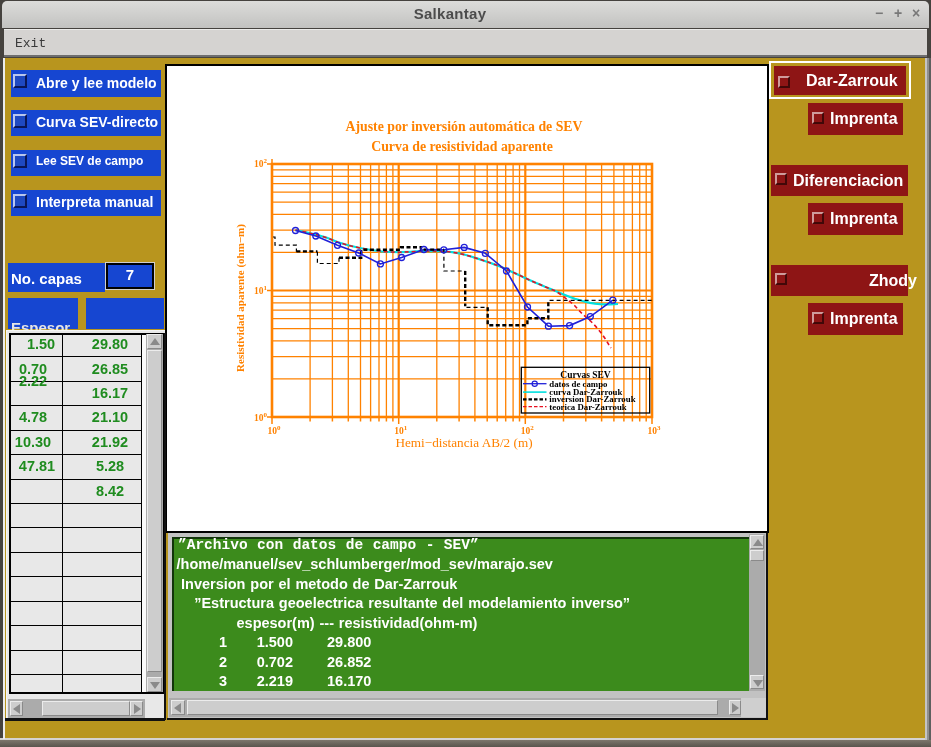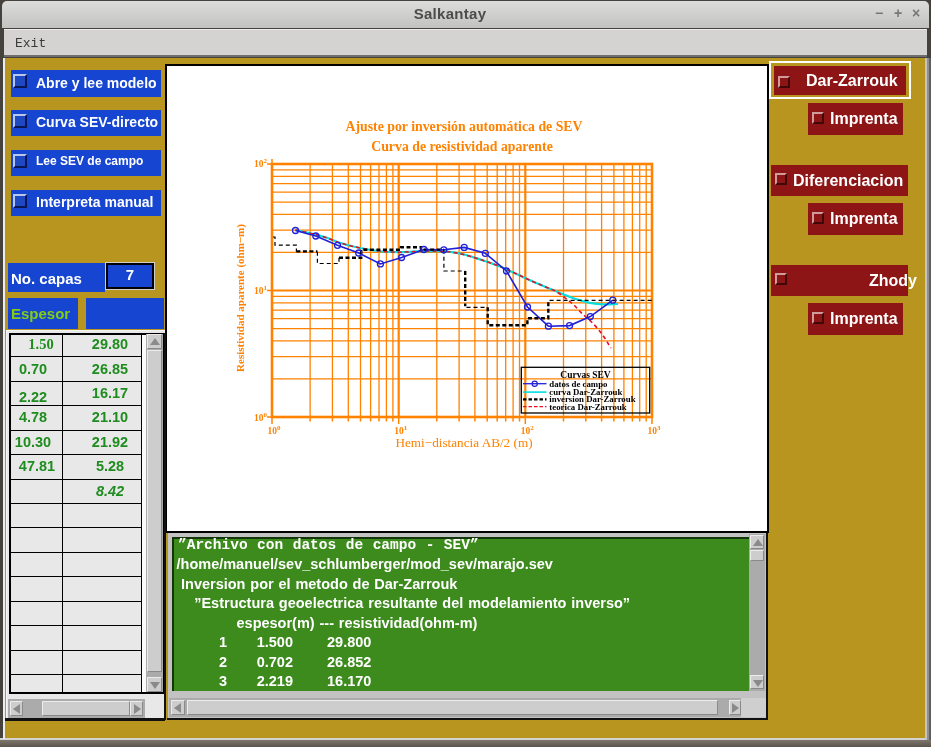--- a/index.html
+++ b/index.html
@@ -54,21 +54,21 @@
 <div class="a" style="left:36px;top:154px;color:#fff;font-weight:bold;font-size:12px;">Lee SEV de campo</div>
 <div class="bluebtn" style="left:11px;top:190px;width:150px;height:26px;"></div>
 <div class="cbb" style="left:13px;top:194px;"></div>
 <div class="a" style="left:36px;top:194px;color:#fff;font-weight:bold;font-size:14px;">Interpreta manual</div>
 
 <div class="bluebtn" style="left:8px;top:263px;width:97px;height:29px;"></div>
 <div class="a" style="left:11px;top:270px;color:#fff;font-weight:bold;font-size:15px;">No. capas</div>
 <div class="a" style="left:106px;top:263px;width:48px;height:26px;background:#1646d1;border:2px solid #000;box-shadow:0 0 0 1px #cfcfcf;"></div>
 <div class="a" style="left:106px;top:266px;width:48px;text-align:center;color:#fff;font-weight:bold;font-size:15px;">7</div>
 <div class="bluebtn" style="left:8px;top:298px;width:70px;height:31px;"></div>
-<div class="a" style="left:11px;top:305px;color:#84cc16;font-weight:bold;font-size:15px;">Espesor</div>
+<div class="a" style="left:11px;top:319px;color:#e5e5e5;font-weight:bold;font-size:15px;">Espesor</div>
 <div class="bluebtn" style="left:86px;top:298px;width:78px;height:31px;"></div>
 <div class="a" style="left:88px;top:320px;color:#fff;font-weight:bold;font-size:16px;margin-top:44px;">Resistiv.</div>
 
 <div class="a tablebox"></div>
 <div class="a" style="left:141.5px;top:334px;width:4.5px;height:358px;background:#fbfbfb;"></div>
 <div class="a" style="left:3px;top:58px;width:2px;height:681px;background:#ececec;"></div>
 <div class="tline" style="left:9px;top:333px;width:155px;height:1.5px;"></div>
 <div class="tline" style="left:9px;top:333px;width:1.5px;height:360px;"></div>
 <div class="tline" style="left:163px;top:333px;width:1.5px;height:360px;"></div>
 <div class="tline" style="left:9px;top:692px;width:155px;height:1.5px;"></div>
@@ -81,33 +81,33 @@
 <div class="tline" style="left:10px;top:503.0px;width:131px;height:1px;"></div>
 <div class="tline" style="left:10px;top:527.4px;width:131px;height:1px;"></div>
 <div class="tline" style="left:10px;top:551.9px;width:131px;height:1px;"></div>
 <div class="tline" style="left:10px;top:576.3px;width:131px;height:1px;"></div>
 <div class="tline" style="left:10px;top:600.8px;width:131px;height:1px;"></div>
 <div class="tline" style="left:10px;top:625.2px;width:131px;height:1px;"></div>
 <div class="tline" style="left:10px;top:649.6px;width:131px;height:1px;"></div>
 <div class="tline" style="left:10px;top:674.1px;width:131px;height:1px;"></div>
 <div class="tline" style="left:62px;top:334px;width:1px;height:358px;"></div>
 <div class="tline" style="left:140.5px;top:334px;width:1px;height:358px;"></div>
-<div class="gn" style="left:3px;width:76px;text-align:center;top:336.0px;font-family:Liberation Serif, serif;">1.50</div>
+<div class="gn" style="left:3px;width:76px;text-align:center;top:336.0px;">1.50</div>
 <div class="gn" style="left:80px;width:60px;text-align:center;top:336.0px;">29.80</div>
 <div class="gn" style="left:3px;width:60px;text-align:center;top:360.5px;">0.70</div>
 <div class="gn" style="left:80px;width:60px;text-align:center;top:360.5px;">26.85</div>
-<div class="gn" style="left:3px;width:60px;text-align:center;top:389px;">2.22</div>
+<div class="gn" style="left:3px;width:60px;text-align:center;top:373px;">2.22</div>
 <div class="gn" style="left:80px;width:60px;text-align:center;top:384.9px;">16.17</div>
 <div class="gn" style="left:3px;width:60px;text-align:center;top:409.4px;">4.78</div>
 <div class="gn" style="left:80px;width:60px;text-align:center;top:409.4px;">21.10</div>
 <div class="gn" style="left:3px;width:60px;text-align:center;top:433.8px;">10.30</div>
 <div class="gn" style="left:80px;width:60px;text-align:center;top:433.8px;">21.92</div>
 <div class="gn" style="left:3px;width:68px;text-align:center;top:458.3px;">47.81</div>
 <div class="gn" style="left:80px;width:60px;text-align:center;top:458.3px;">5.28</div>
-<div class="gn" style="left:80px;width:60px;text-align:center;top:482.7px;font-style:italic;">8.42</div>
+<div class="gn" style="left:80px;width:60px;text-align:center;top:482.7px;">8.42</div>
 
 <div class="sbar" style="left:146px;top:334px;width:17px;height:358px;"></div>
 <div class="sthumb" style="left:147px;top:334px;width:15px;height:15px;"></div>
 <div class="sarr" style="left:150px;top:338px;border-left:5px solid transparent;border-right:5px solid transparent;border-bottom:7px solid #8a8a8a;"></div>
 <div class="sthumb" style="left:147px;top:350px;width:15px;height:322px;"></div>
 <div class="sthumb" style="left:147px;top:677px;width:15px;height:15px;"></div>
 <div class="sarr" style="left:150px;top:682px;border-left:5px solid transparent;border-right:5px solid transparent;border-top:7px solid #8a8a8a;"></div>
 
 <div class="sbar" style="left:8px;top:699px;width:137px;height:19px;"></div>
 <div class="sthumb" style="left:10px;top:701px;width:13px;height:15px;"></div>

